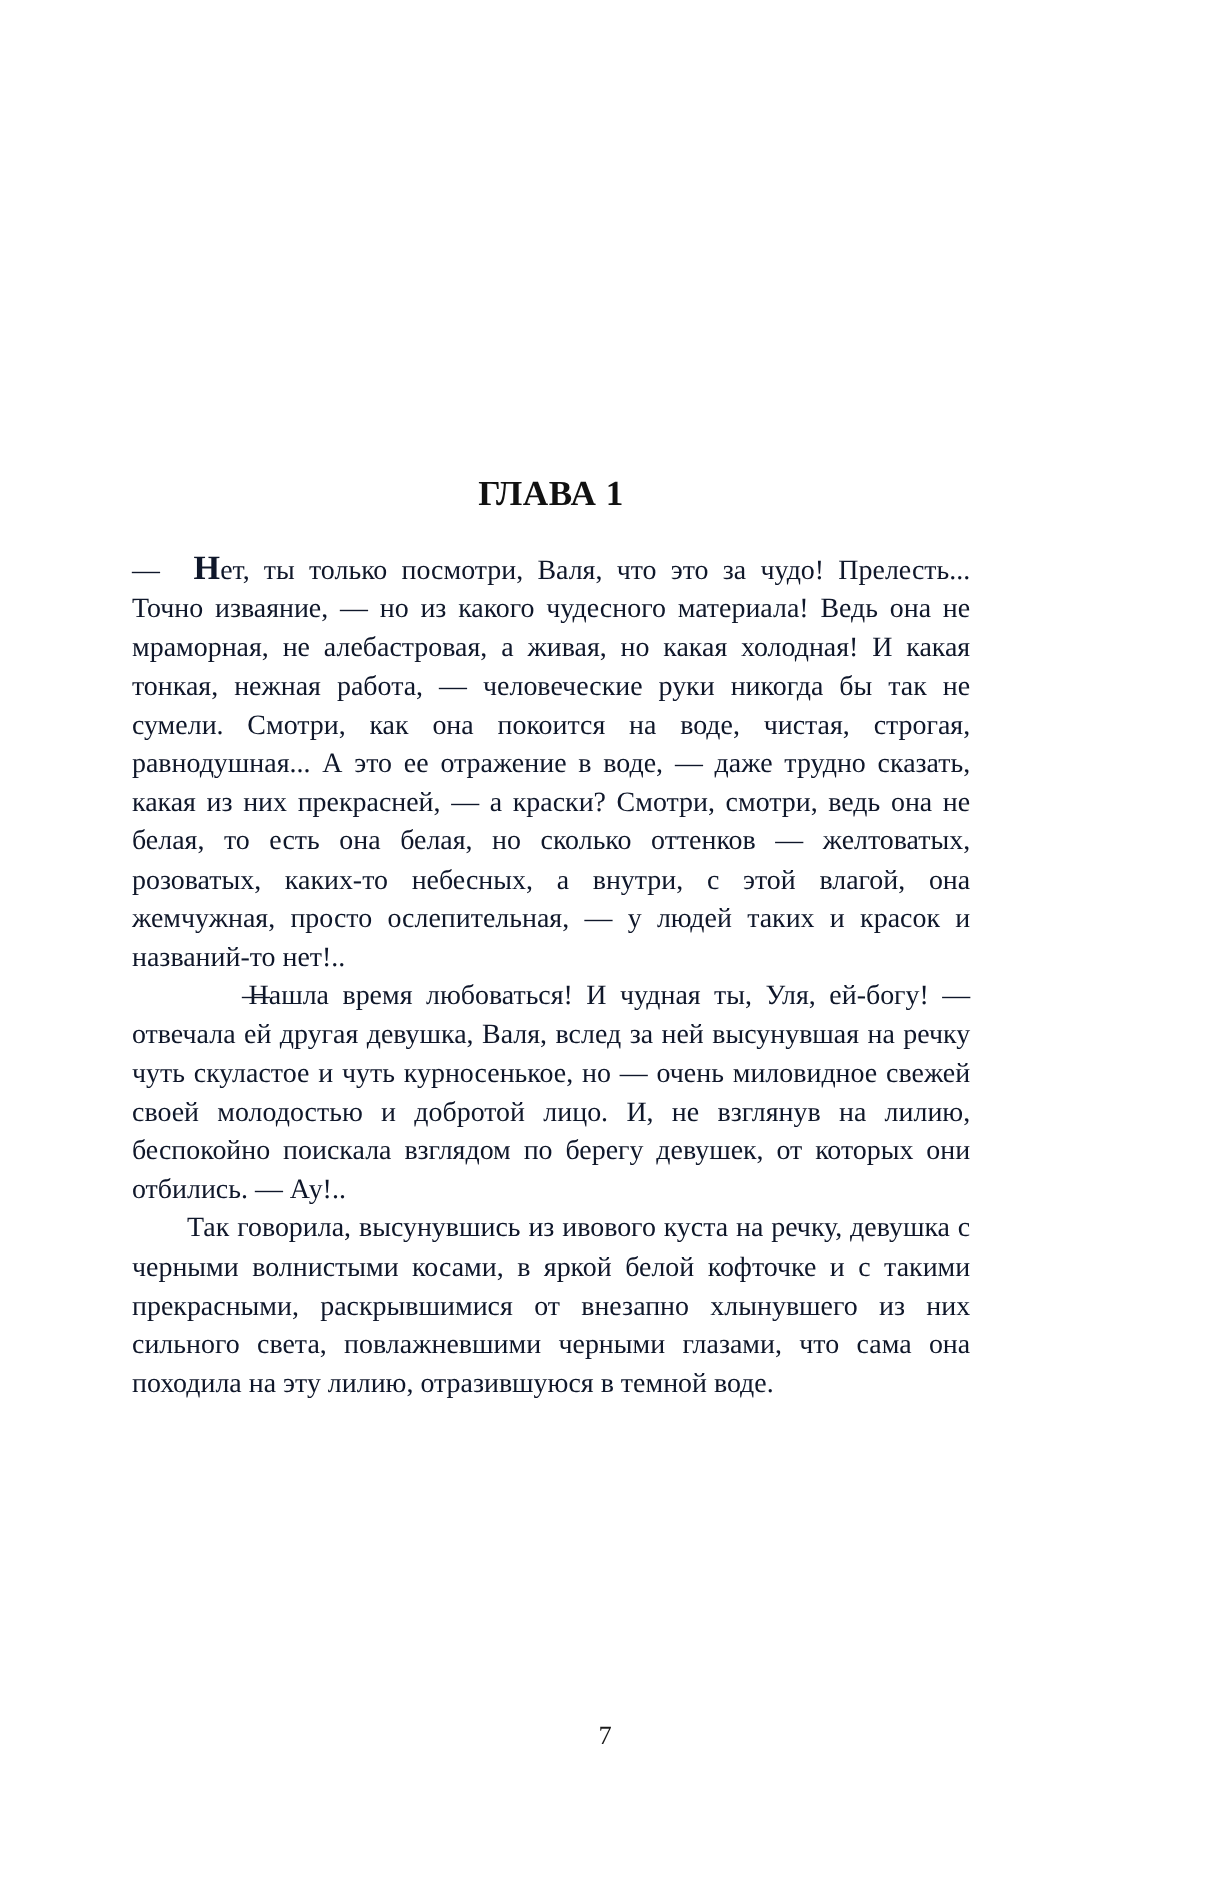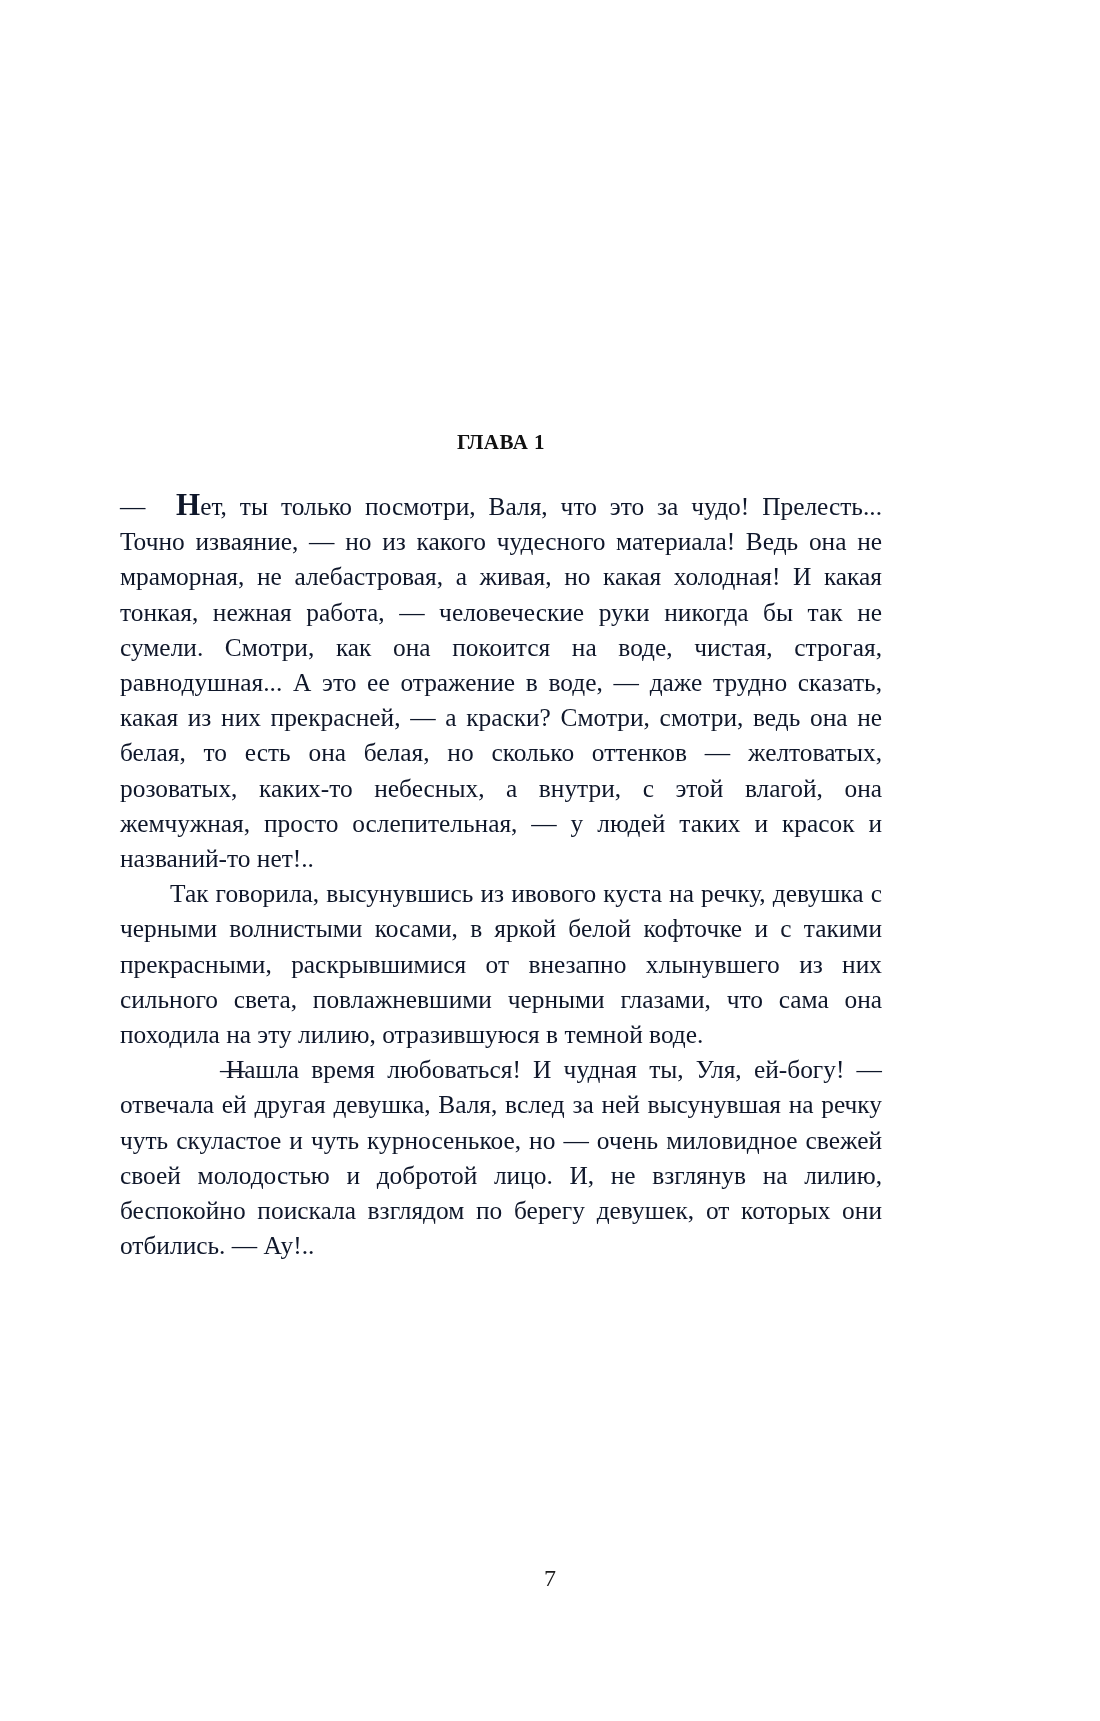--- a/index.html
+++ b/index.html
@@ -28,21 +28,21 @@
   .text-block {
     position: absolute;
     left: 120px;
     top: 430px;
     width: 762px;
   }
 
   .chapter-heading {
     text-align: center;
     font-weight: bold;
-    font-size: 21px;
+    font-size: 32px;
     letter-spacing: 0.5px;
     margin: 0 0 34px 0;
     color: #111111;
     font-family: "Liberation Serif", "DejaVu Serif", serif;
   }
 
   p.body-par {
     margin: 0;
     text-align: justify;
     text-justify: inter-word;
@@ -83,22 +83,22 @@
 <body>
 
 <div class="page">
 
   <div class="text-block">
 
     <h1 class="chapter-heading">ГЛАВА 1</h1>
 
     <p class="body-par first"><span class="em-dash-lead">—</span><span class="raised-initial">Н</span><span>ет, ты только посмотри, Валя, что это за чудо! Прелесть... Точно изваяние, — но из какого чудесного материала! Ведь она не мраморная, не алебастровая, а живая, но какая холодная! И какая тонкая, нежная работа, — человеческие руки никогда бы так не сумели. Смотри, как она покоится на воде, чистая, строгая, равнодушная... А это ее отражение в воде, — даже трудно сказать, какая из них прекрасней, — а краски? Смотри, смотри, ведь она не белая, то есть она белая, но сколько оттенков — желтоватых, розоватых, каких-то небесных, а внутри, с этой влагой, она жемчужная, просто ослепительная, — у людей таких и красок и названий-то нет!..</span></p>
 
+    <p class="body-par"><span class="em-dash-lead">—</span><span>Нашла время любоваться! И чудная ты, Уля, ей-богу! — отвечала ей другая девушка, Валя, вслед за ней высунувшая на речку чуть скуластое и чуть курносенькое, но — очень миловидное свежей своей молодостью и добротой лицо. И, не взглянув на лилию, беспокойно поискала взглядом по берегу девушек, от которых они отбились. — Ау!..</span></p>
+
     <p class="body-par"><span>Так говорила, высунувшись из ивового куста на речку, девушка с черными волнистыми косами, в яркой белой кофточке и с такими прекрасными, раскрывшимися от внезапно хлынувшего из них сильного света, повлажневшими черными глазами, что сама она походила на эту лилию, отразившуюся в темной воде.</span></p>
-
-    <p class="body-par"><span class="em-dash-lead">—</span><span>Нашла время любоваться! И чудная ты, Уля, ей-богу! — отвечала ей другая девушка, Валя, вслед за ней высунувшая на речку чуть скуластое и чуть курносенькое, но — очень миловидное свежей своей молодостью и добротой лицо. И, не взглянув на лилию, беспокойно поискала взглядом по берегу девушек, от которых они отбились. — Ау!..</span></p>
 
 
   </div>
 
   <div class="page-number">7</div>
 
 </div>
 
 </body></html>

